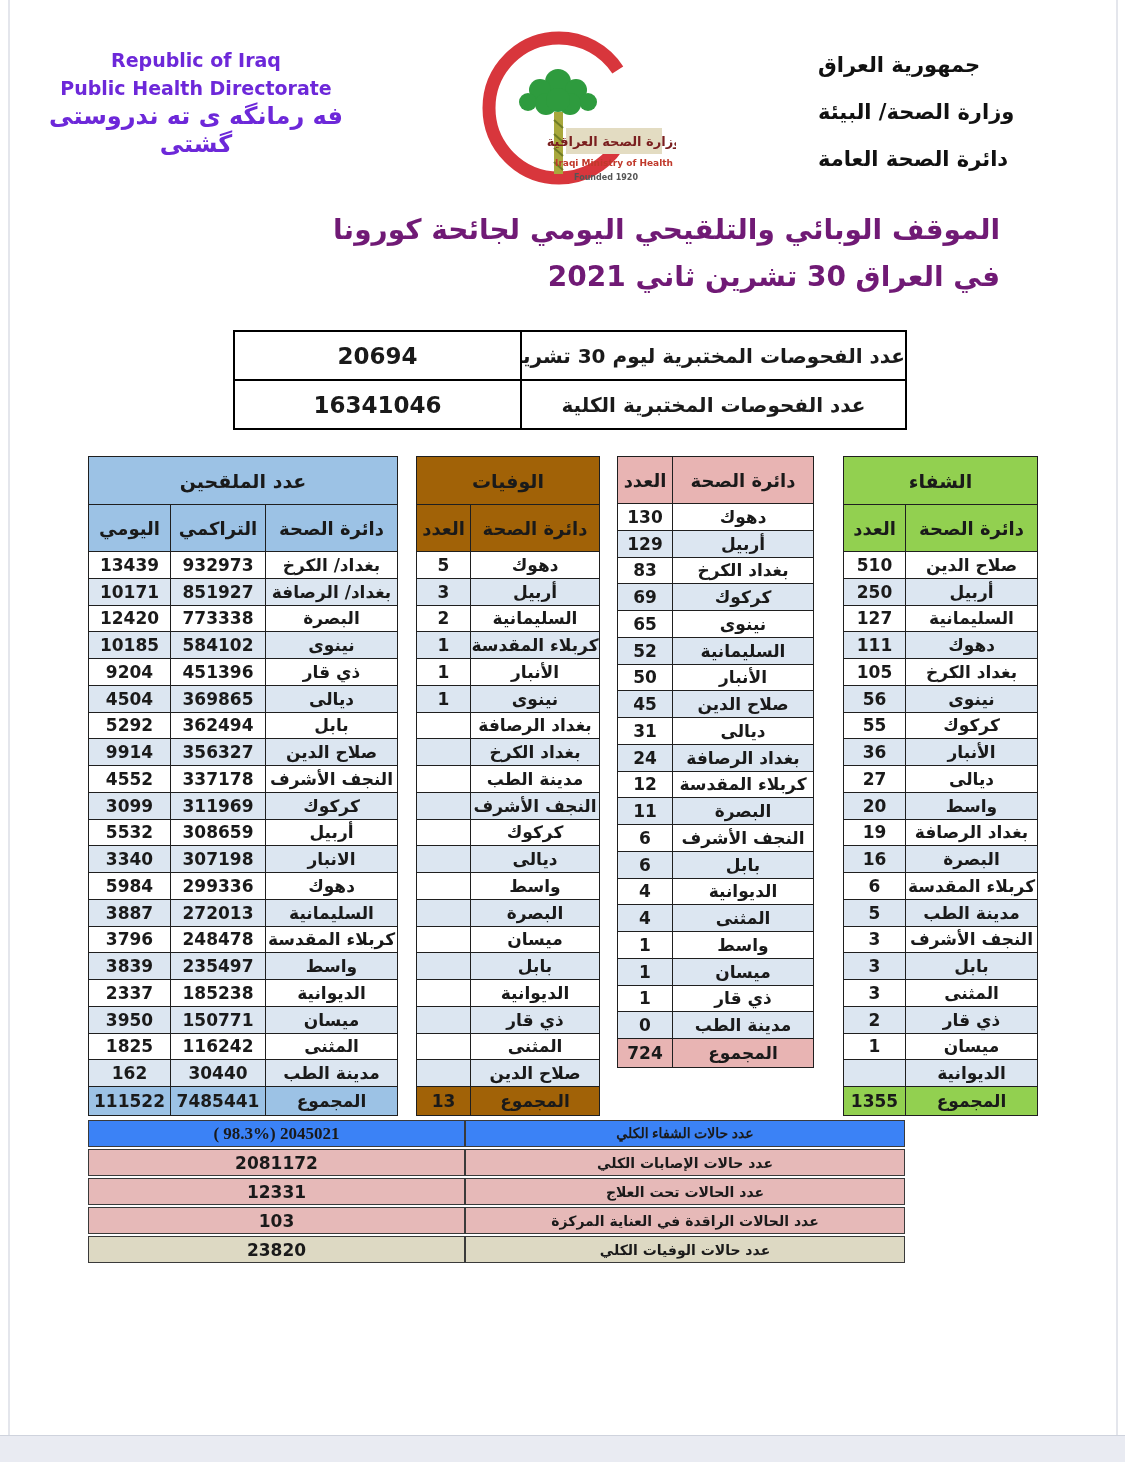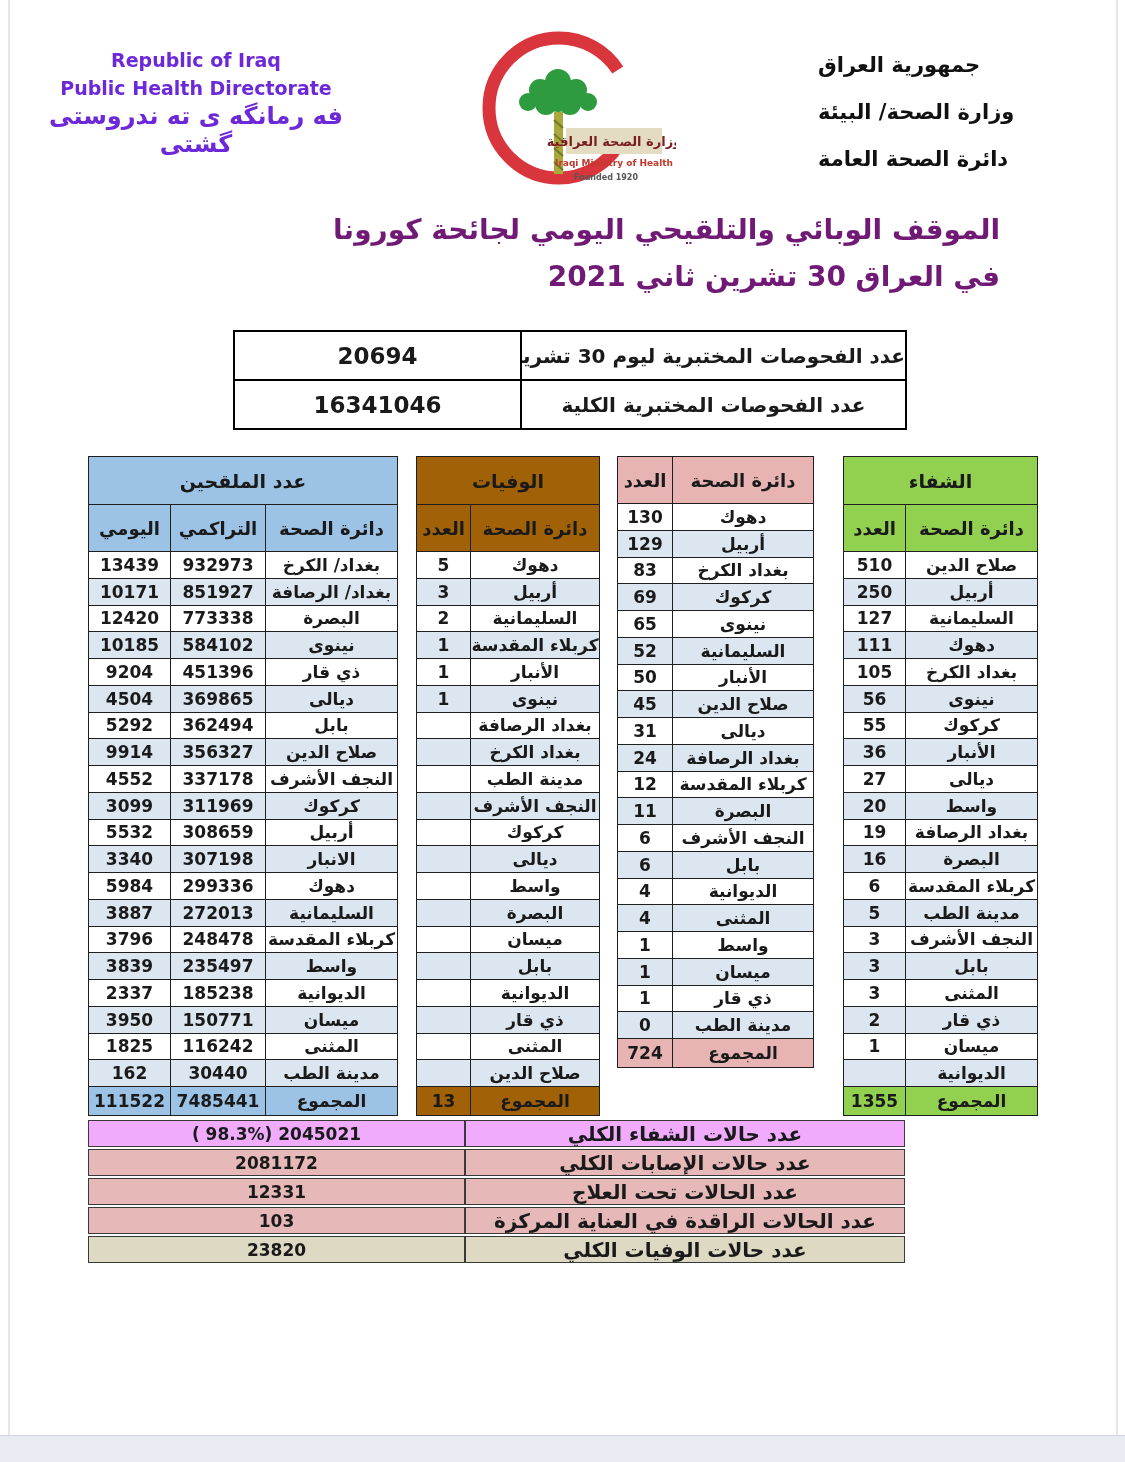--- a/index.html
+++ b/index.html
@@ -43,23 +43,23 @@
   .gov tbody.rows tr:nth-child(even) td{background:#DCE6F1;}
   .gov tbody.total tr{height:29px;}
   .t-blue  tr.ttl th,.t-blue  tr.hdr th,.t-blue  tbody.total td{background:#9CC2E5;}
   .t-gray  tr.ttl th,.t-gray  tr.hdr th,.t-gray  tbody.total td{background:#a16207;}
   .t-pink  tr.ttl th,.t-pink  tr.hdr th,.t-pink  tbody.total td{background:#E8B4B3;}
   .t-green tr.ttl th,.t-green tr.hdr th,.t-green tbody.total td{background:#92D050;}
 
   
   .summary{position:absolute;left:88px;top:1118px;width:817px;border-collapse:separate;border-spacing:0 2px;}
   .summary td{border:1.6px solid #3a3a3a;height:25px;}
-  .summary .s-lbl{font-size:20px;}
+  .summary .s-lbl{font-size:14px;}
   .summary .s-val{font-size:17px;direction:ltr;}
-  .summary tr.tone-green td{background:#f0abfc;}
+  .summary tr.tone-green td{background:#3b82f6;font-family:Liberation Serif, serif;}
   .summary tr.tone-pink  td{background:#E6B9B8;}
   .summary tr.tone-beige td{background:#DDD9C3;}
 
   svg text{font-family:"DejaVu Sans", sans-serif;font-weight:bold;}
 </style>
 </head>
 <body>
 
 <div class="edge-left"></div>
 <div class="edge-right"></div>

